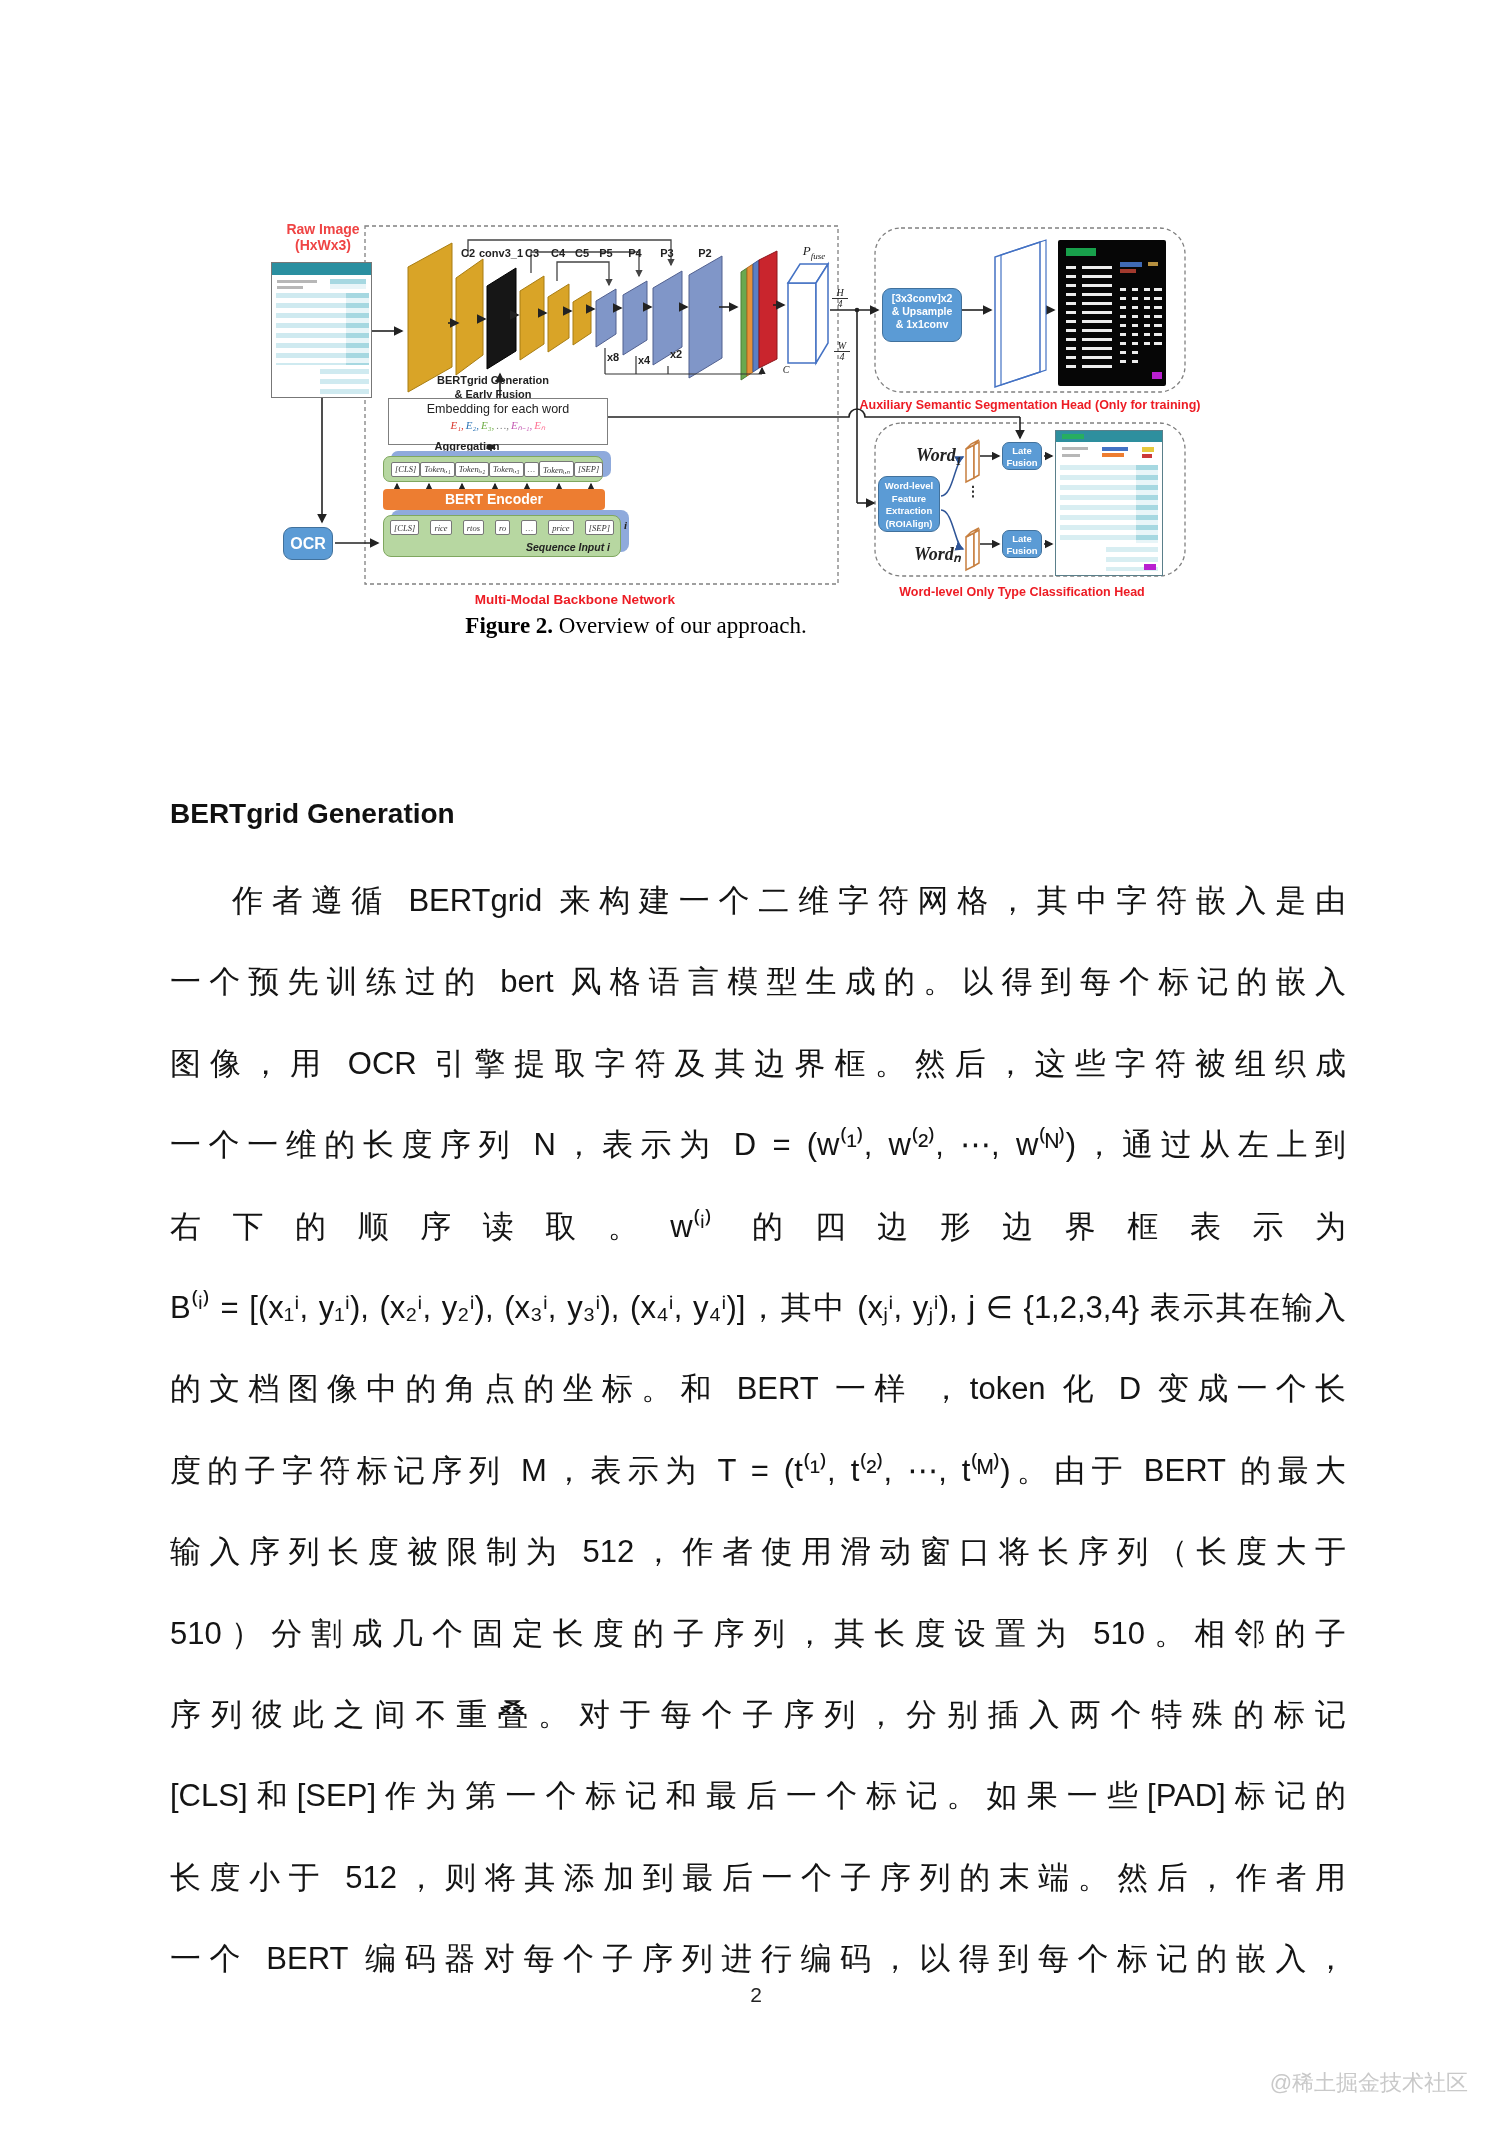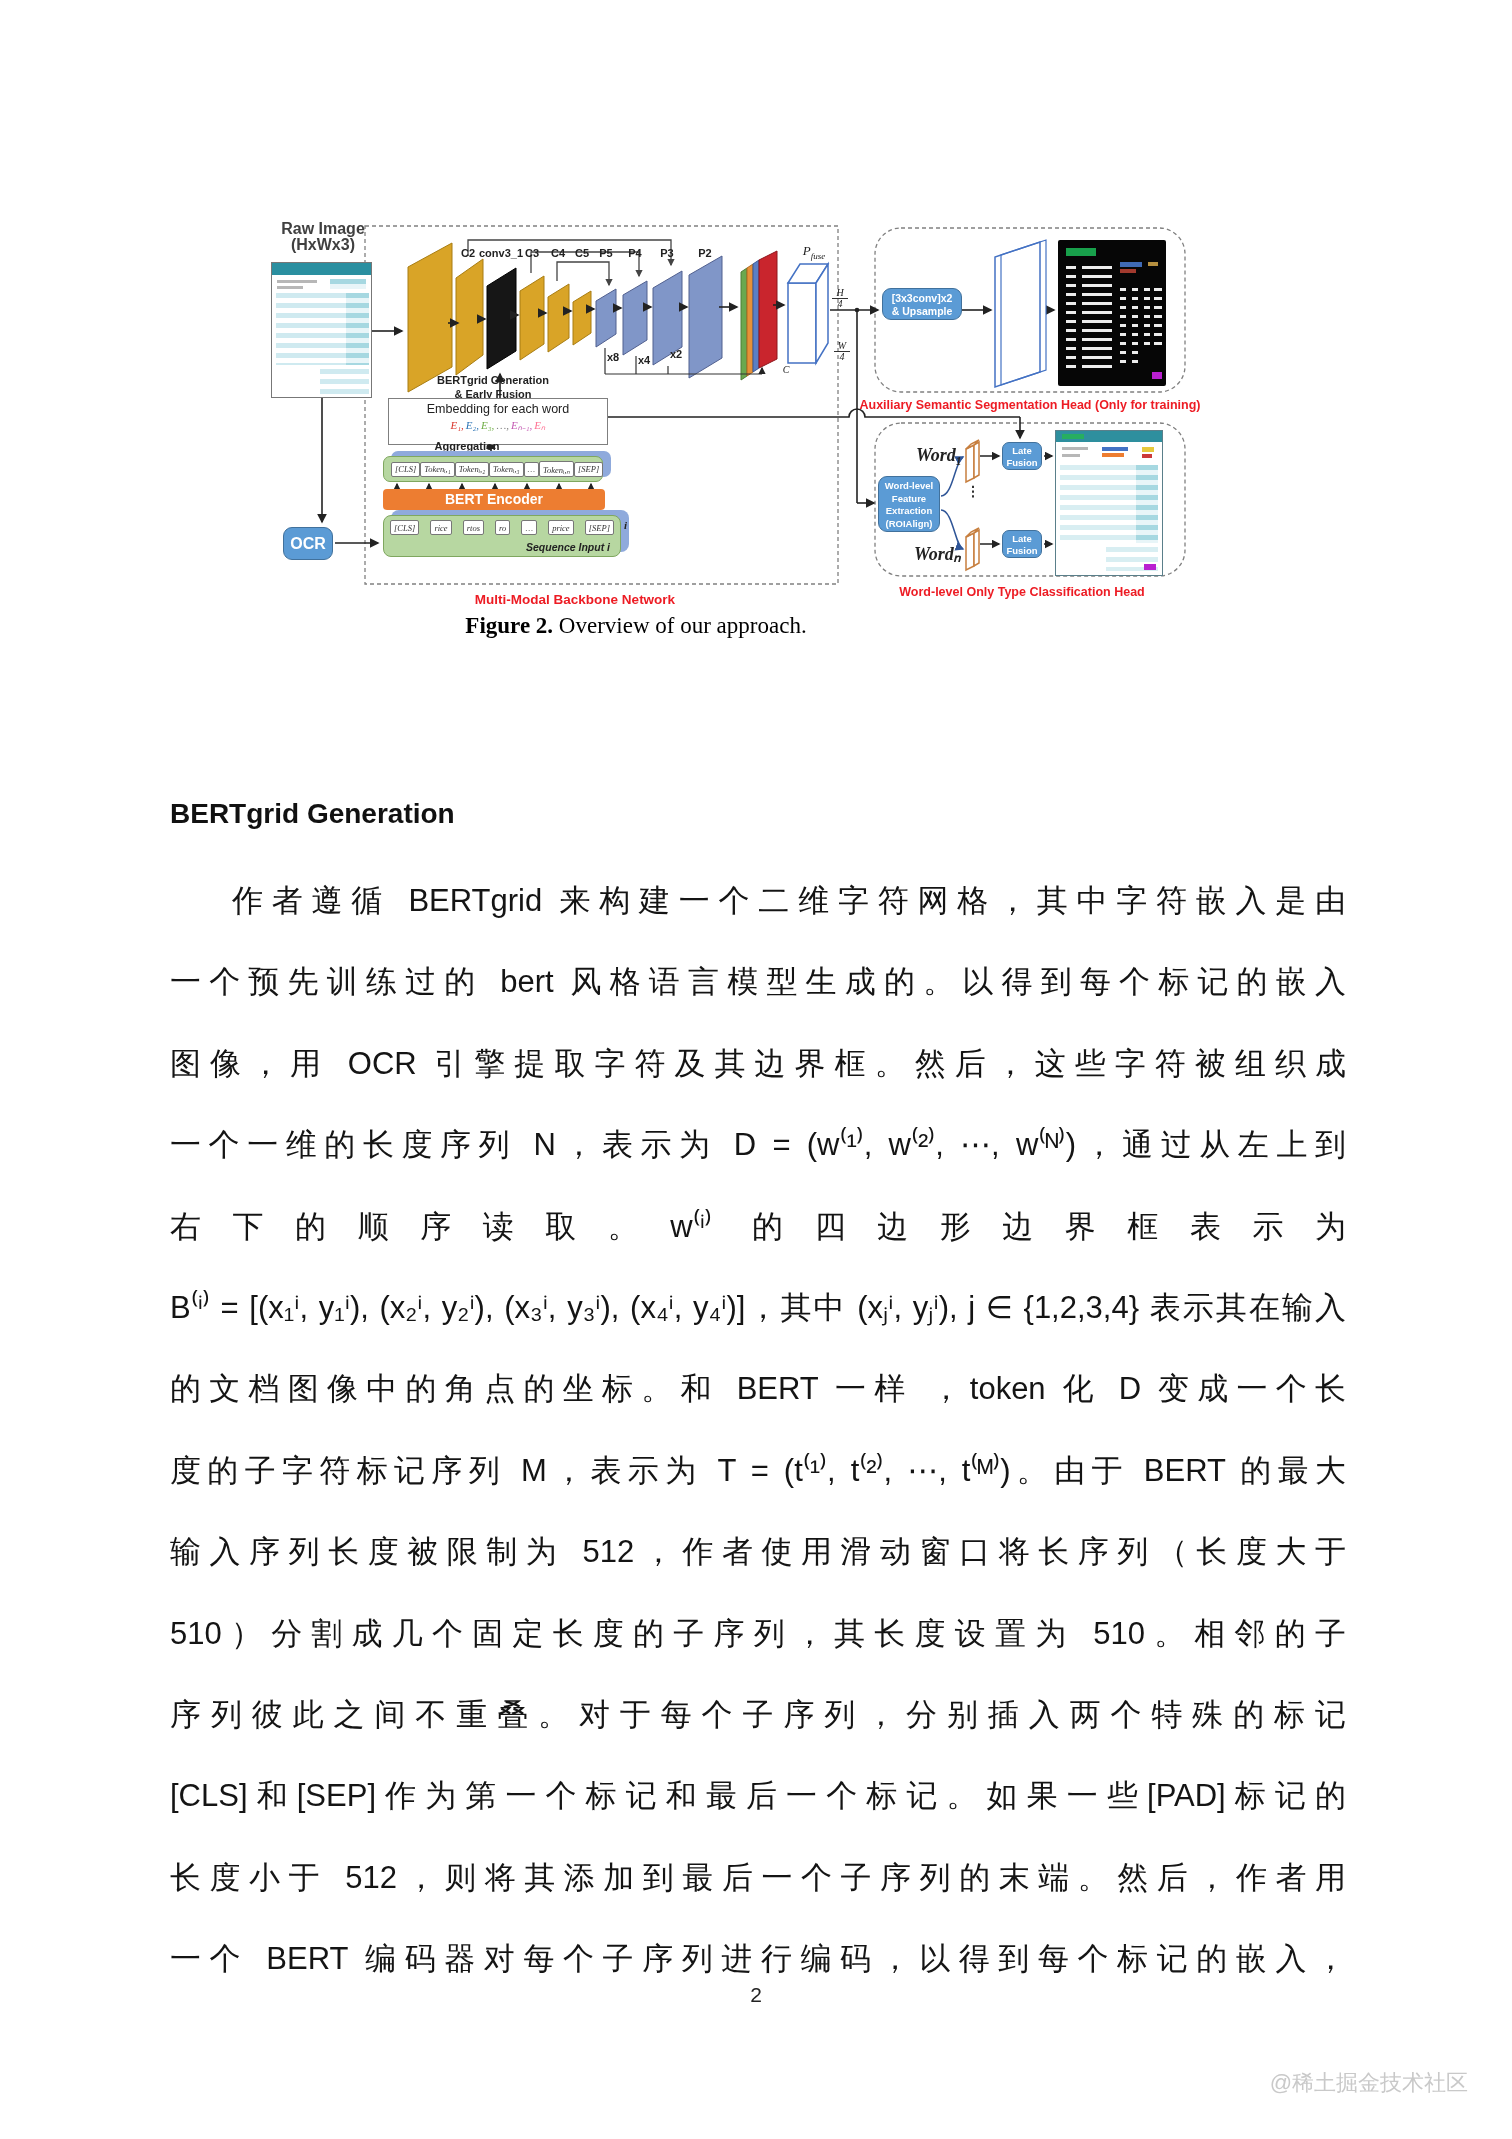--- a/index.html
+++ b/index.html
@@ -4,21 +4,21 @@
 <style>
   html,body{margin:0;padding:0;background:#e9e9e9;}
   .page{position:relative;width:1512px;height:2139px;background:#ffffff;margin:0 auto;overflow:hidden;
         font-family:"Liberation Sans",sans-serif;color:#1a1a1a;}
 
   
   .fig{position:absolute;left:200px;top:155px;width:1000px;height:470px;}
   .fig svg{position:absolute;left:0;top:0;pointer-events:none;}
   .lbl{position:absolute;font-size:11px;font-weight:700;color:#222;transform:translateX(-50%);white-space:nowrap;}
   .lbl-sm{font-size:11px;}
-  .raw-lbl{position:absolute;left:70px;top:66px;width:106px;text-align:center;font-size:16px;font-weight:600;color:#404040;line-height:16px;}
+  .raw-lbl{position:absolute;left:70px;top:66px;width:106px;text-align:center;font-size:14px;font-weight:600;color:#ef4444;line-height:16px;}
   .thumb{position:absolute;background:#fff;border:1.5px solid #777;box-sizing:border-box;}
   .thumb .hdr{position:absolute;left:0;top:0;right:0;height:12px;background:#2a8fa0;}
   .gline{position:absolute;background:#b7b7b7;height:3px;}
   .stripes{position:absolute;background:repeating-linear-gradient(180deg,#cfeaf0 0 5px,#ffffff 5px 10px);}
   .stripes2{position:absolute;background:repeating-linear-gradient(180deg,#a6d8e1 0 5px,#e8f5f8 5px 10px);}
   .stripes3{position:absolute;background:repeating-linear-gradient(180deg,#d8eef2 0 5px,#ffffff 5px 10px);}
   .bluebox{position:absolute;background:#5b9bd5;border:1.2px solid #41719c;border-radius:9px;color:#fff;
            font-weight:700;text-align:center;box-sizing:border-box;}
   .redcap{position:absolute;color:#ed1c24;font-weight:700;transform:translateX(-50%);white-space:nowrap;}
   .embed-box{position:absolute;left:188px;top:243px;width:220px;height:47px;background:#fff;border:1.2px solid #7f7f7f;box-sizing:border-box;text-align:center;}
@@ -269,21 +269,21 @@
         <span class="cell">[SEP]</span>
       </div>
       <span class="seq-lbl">Sequence Input i</span>
     </div>
     <span class="wordlbl" style="left:424px;top:364px;font-size:11px;">i</span>
 
     <div class="ocr">OCR</div>
 
     <div class="redcap" style="left:375px;top:437px;font-size:13.5px;">Multi-Modal Backbone Network</div>
 
-    <div class="bluebox" style="left:682px;top:133px;width:80px;height:32px;font-size:10.5px;line-height:13px;padding-top:3px;">
+    <div class="bluebox" style="left:682px;top:133px;width:80px;height:54px;font-size:10.5px;line-height:13px;padding-top:3px;">
       <div>[3x3conv]x2</div>
       <div>&amp; Upsample</div>
       <div>&amp; 1x1conv</div>
     </div>
 
     <div class="blackmap">
       <div class="bm" style="left:8px;top:8px;width:30px;height:8px;background:#18a04b;"></div>
       <div class="dashcol" style="left:8px;top:26px;width:10px;height:104px;"></div>
       <div class="dashcol" style="left:24px;top:26px;width:30px;height:104px;"></div>
       <div class="bm" style="left:62px;top:22px;width:22px;height:5px;background:#3f6ab5;"></div>

